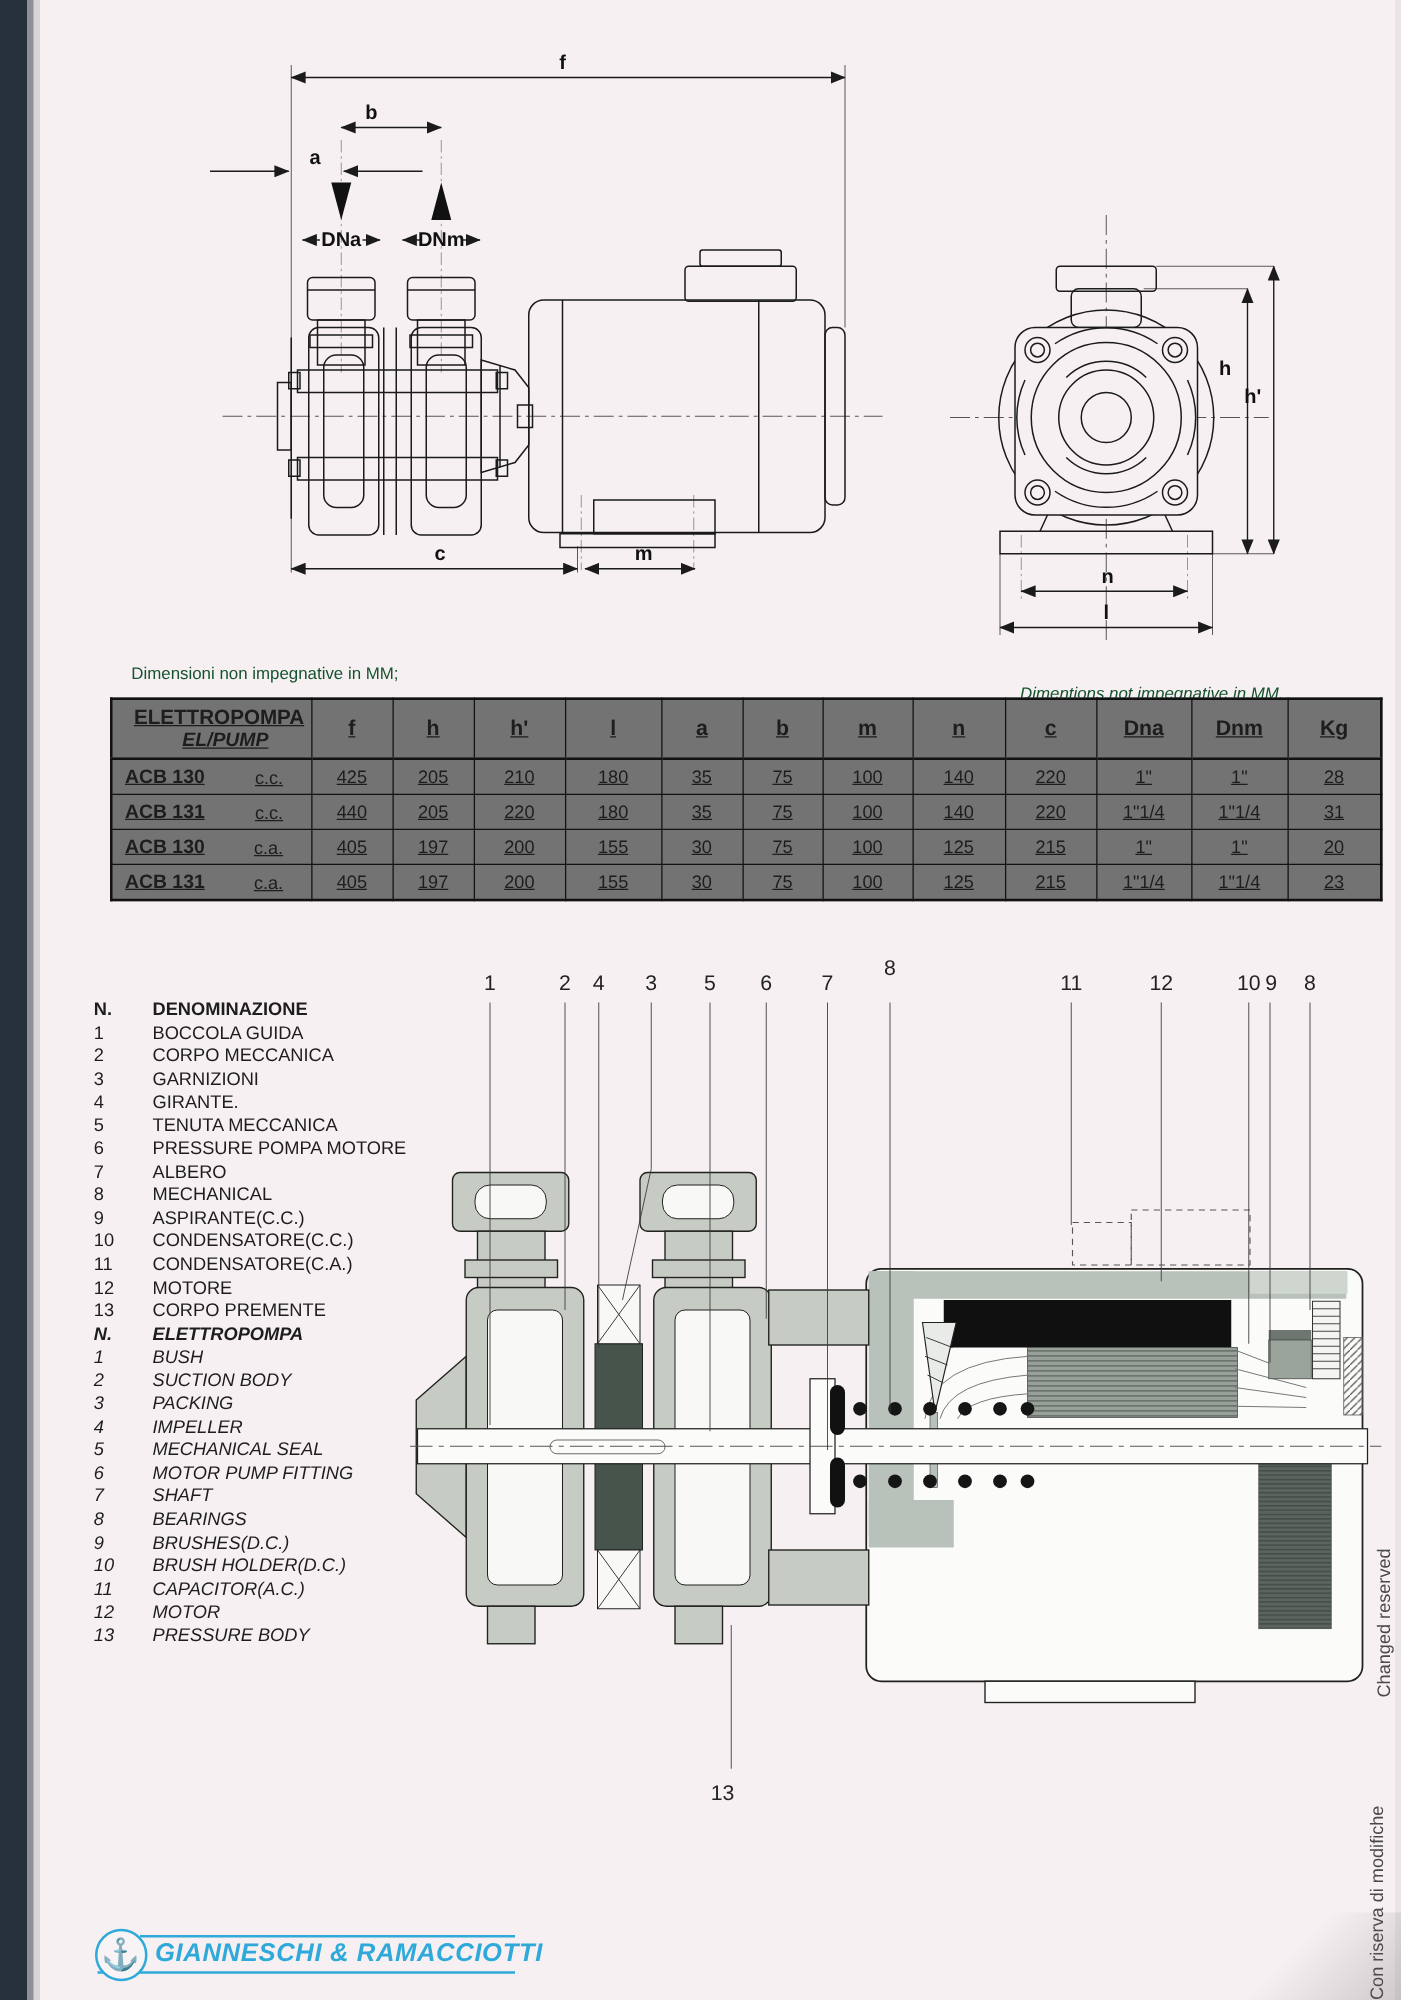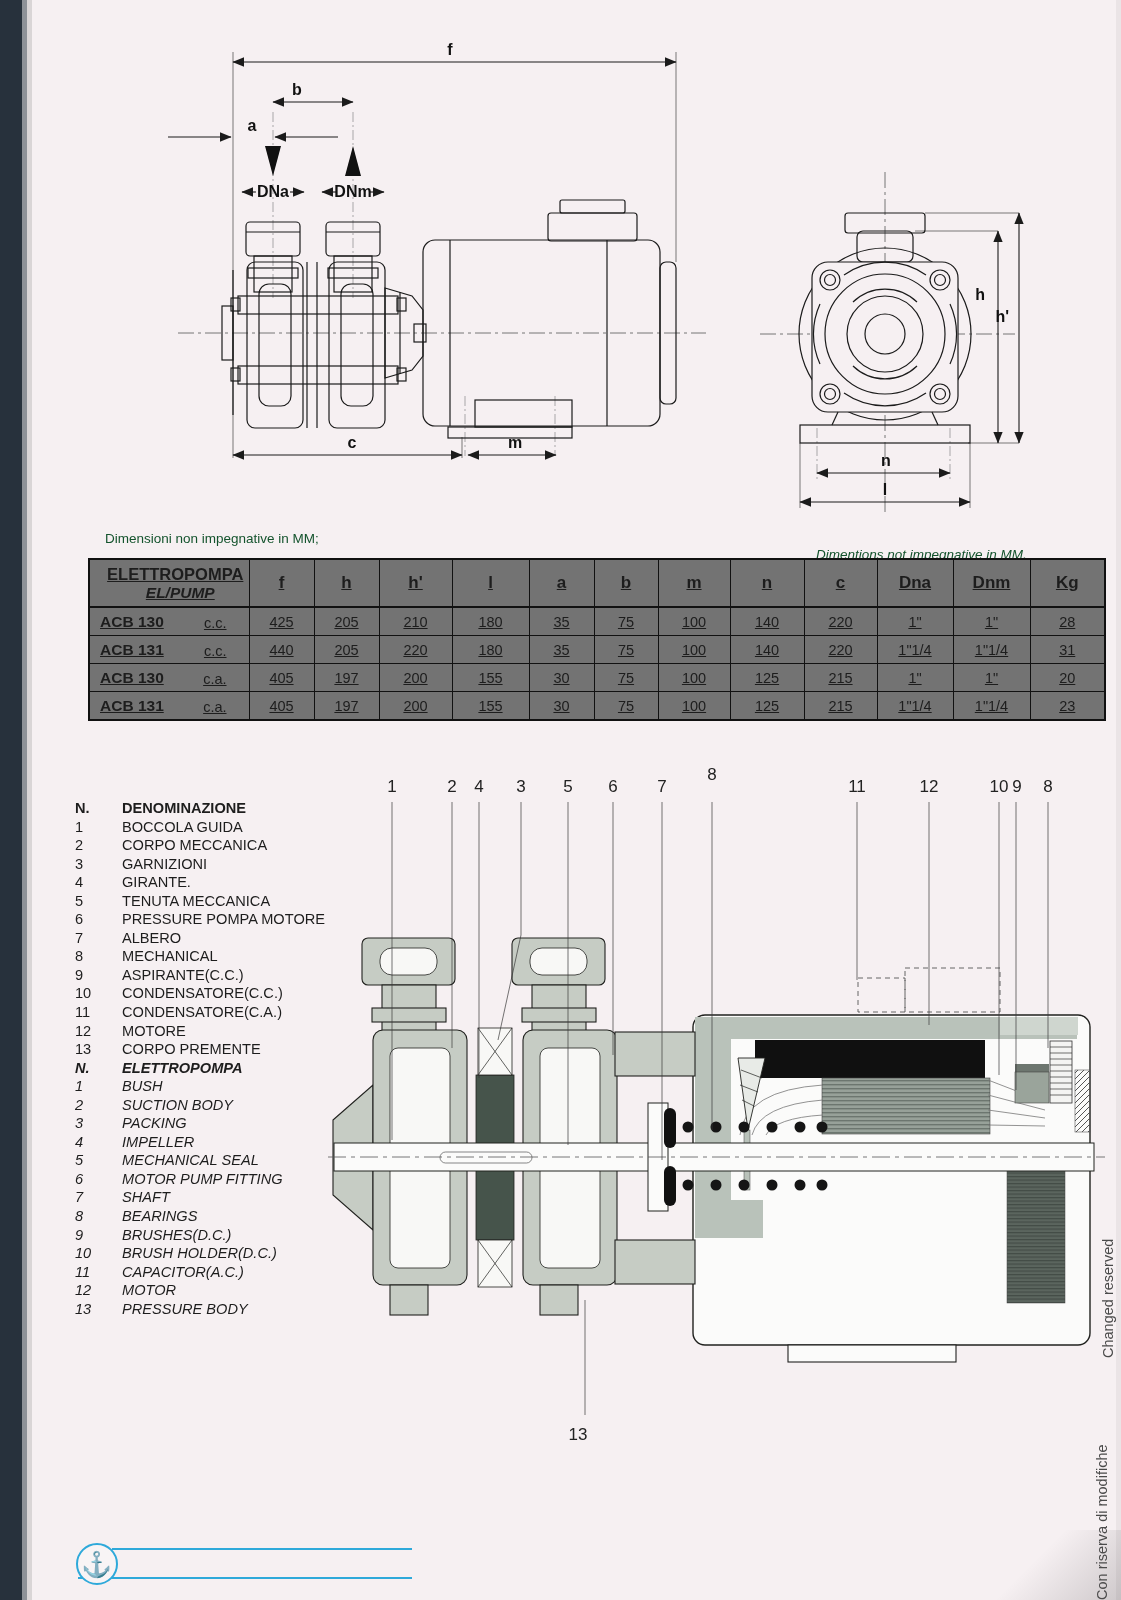--- a/index.html
+++ b/index.html
@@ -551,19 +551,20 @@
     <text class="callout" x="1048" y="792" text-anchor="middle">8</text>
     <text class="callout" x="578" y="1440" text-anchor="middle">13</text>
   </svg>
 
   <div class="footer">
     <div class="logo-line-top"></div>
     <div class="logo-line-bot"></div>
     <div class="logo-circle">
       <span class="anchor">⚓</span>
     </div>
+    <span class="brand">GIANNESCHI &amp; RAMACCIOTTI</span>
   </div>
 
   <span class="vnote vnote-it">Con riserva di modifiche</span>
   <span class="vnote vnote-en">Changed reserved</span>
 
   <div class="corner-shade"></div>
 </div>
 
 </body></html>

